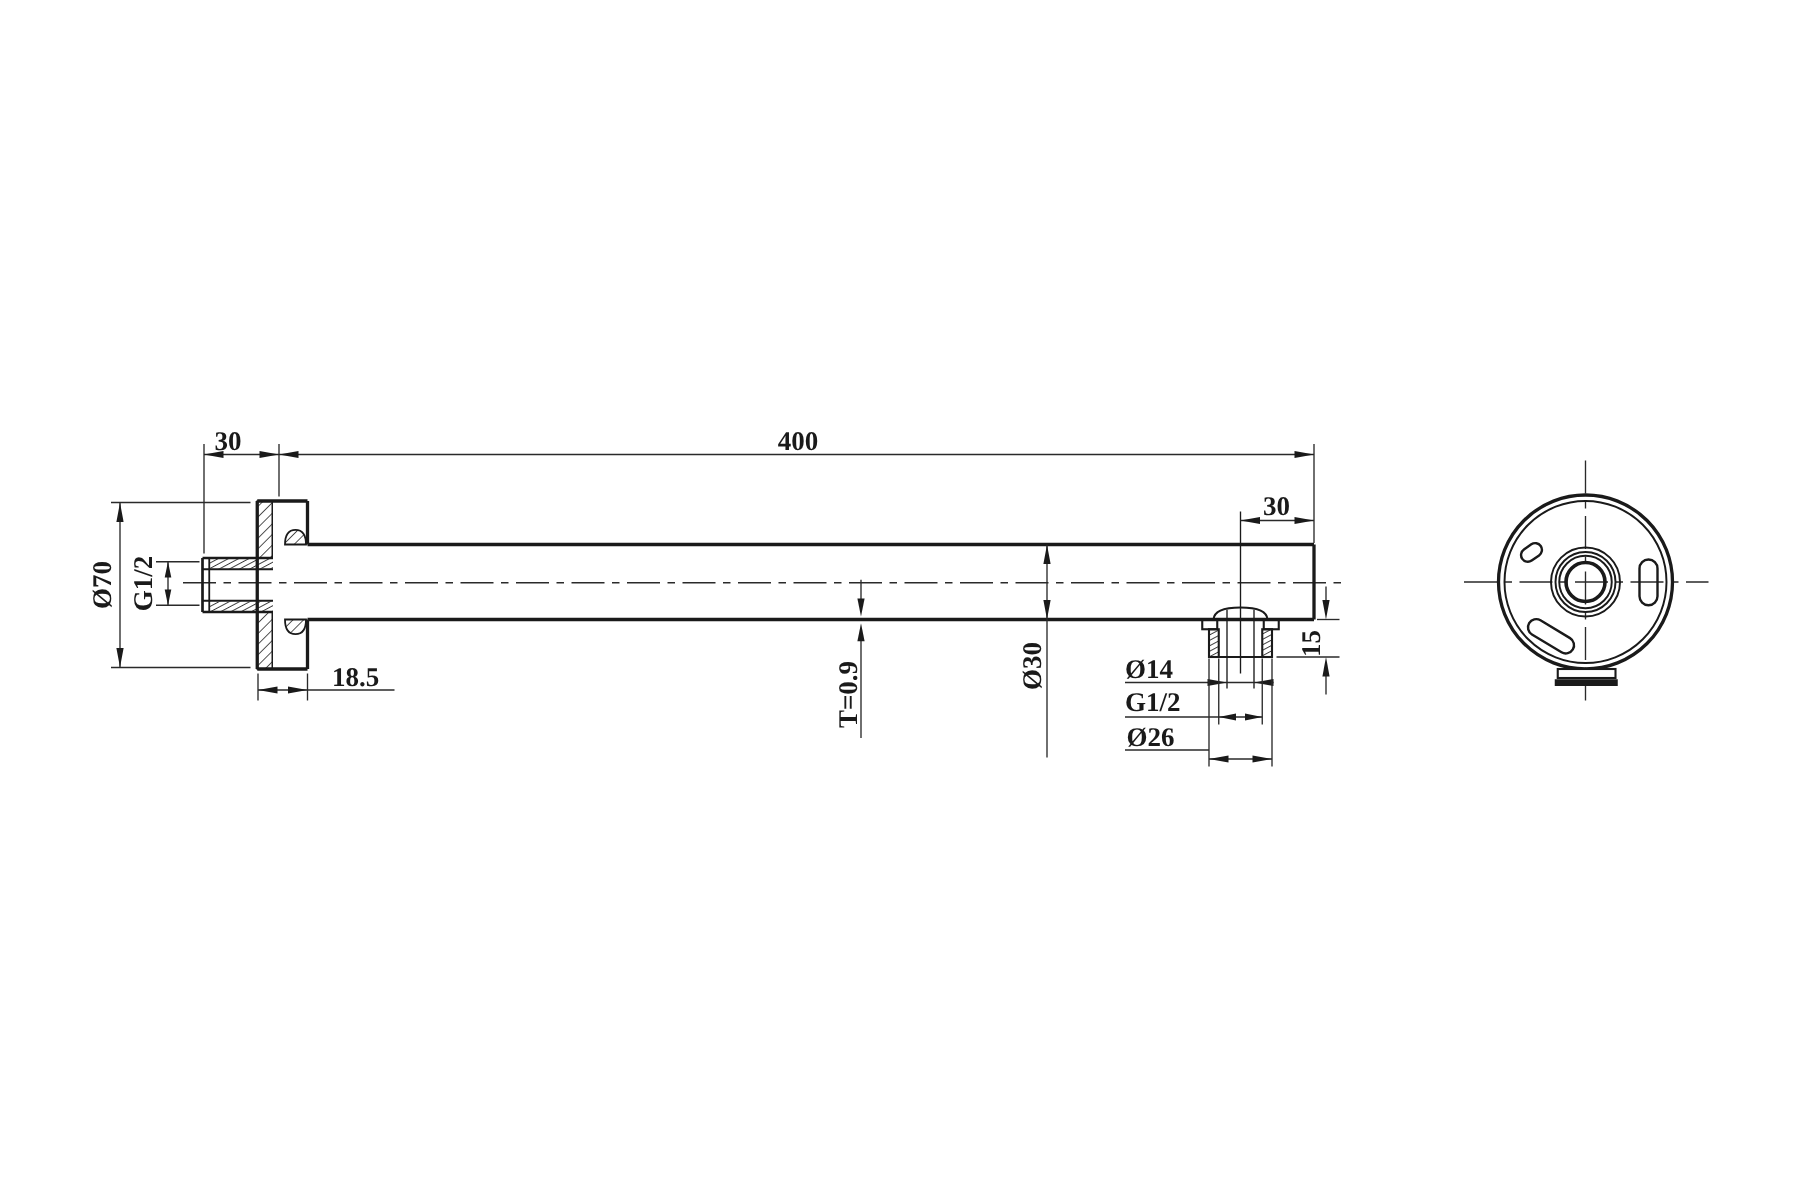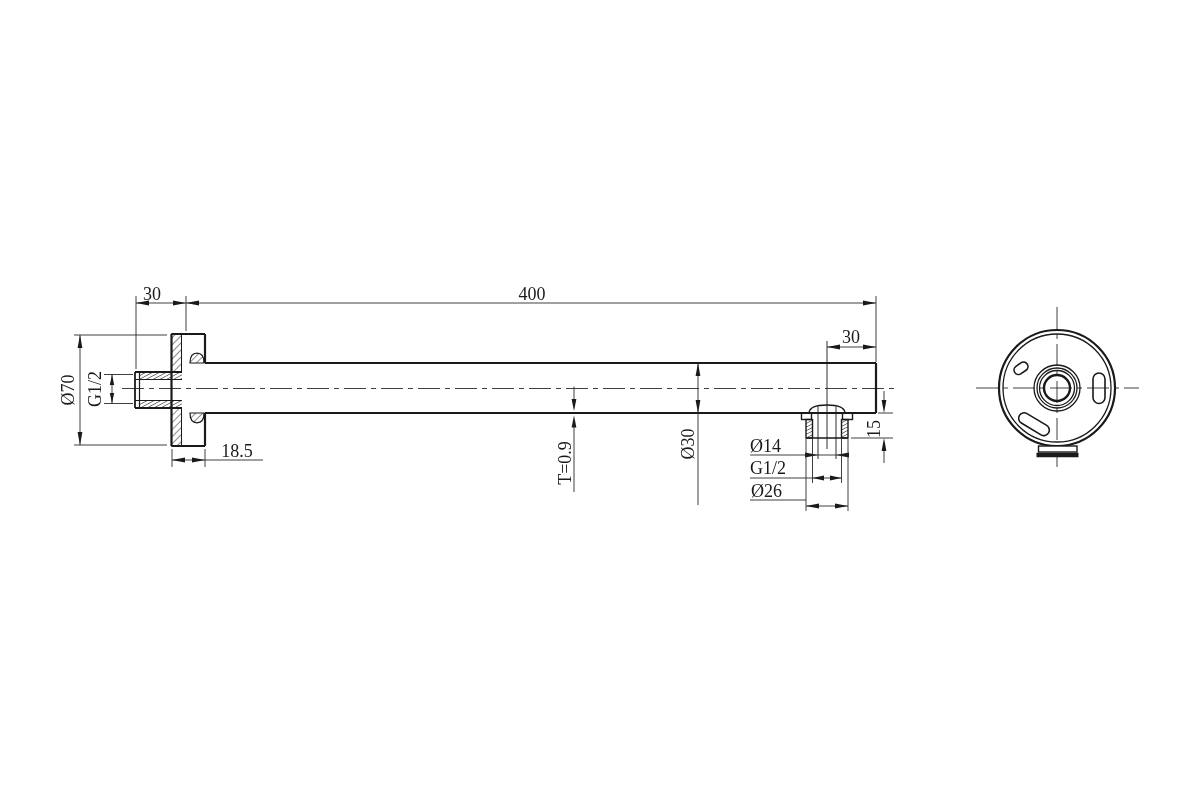--- a/index.html
+++ b/index.html
@@ -8,20 +8,21 @@
     width: 1200px;
     height: 800px;
     background: #ffffff;
     overflow: hidden;
   }
   .canvas {
     position: relative;
     width: 1200px;
     height: 800px;
     background: #ffffff;
+    font-weight: bold;
   }
   svg { display: block; }
   text {
     font-family: "Liberation Serif", "DejaVu Serif", serif;
     font-size: 18px;
     fill: #1a1a1a;
   }
 </style>
 </head>
 <body>

